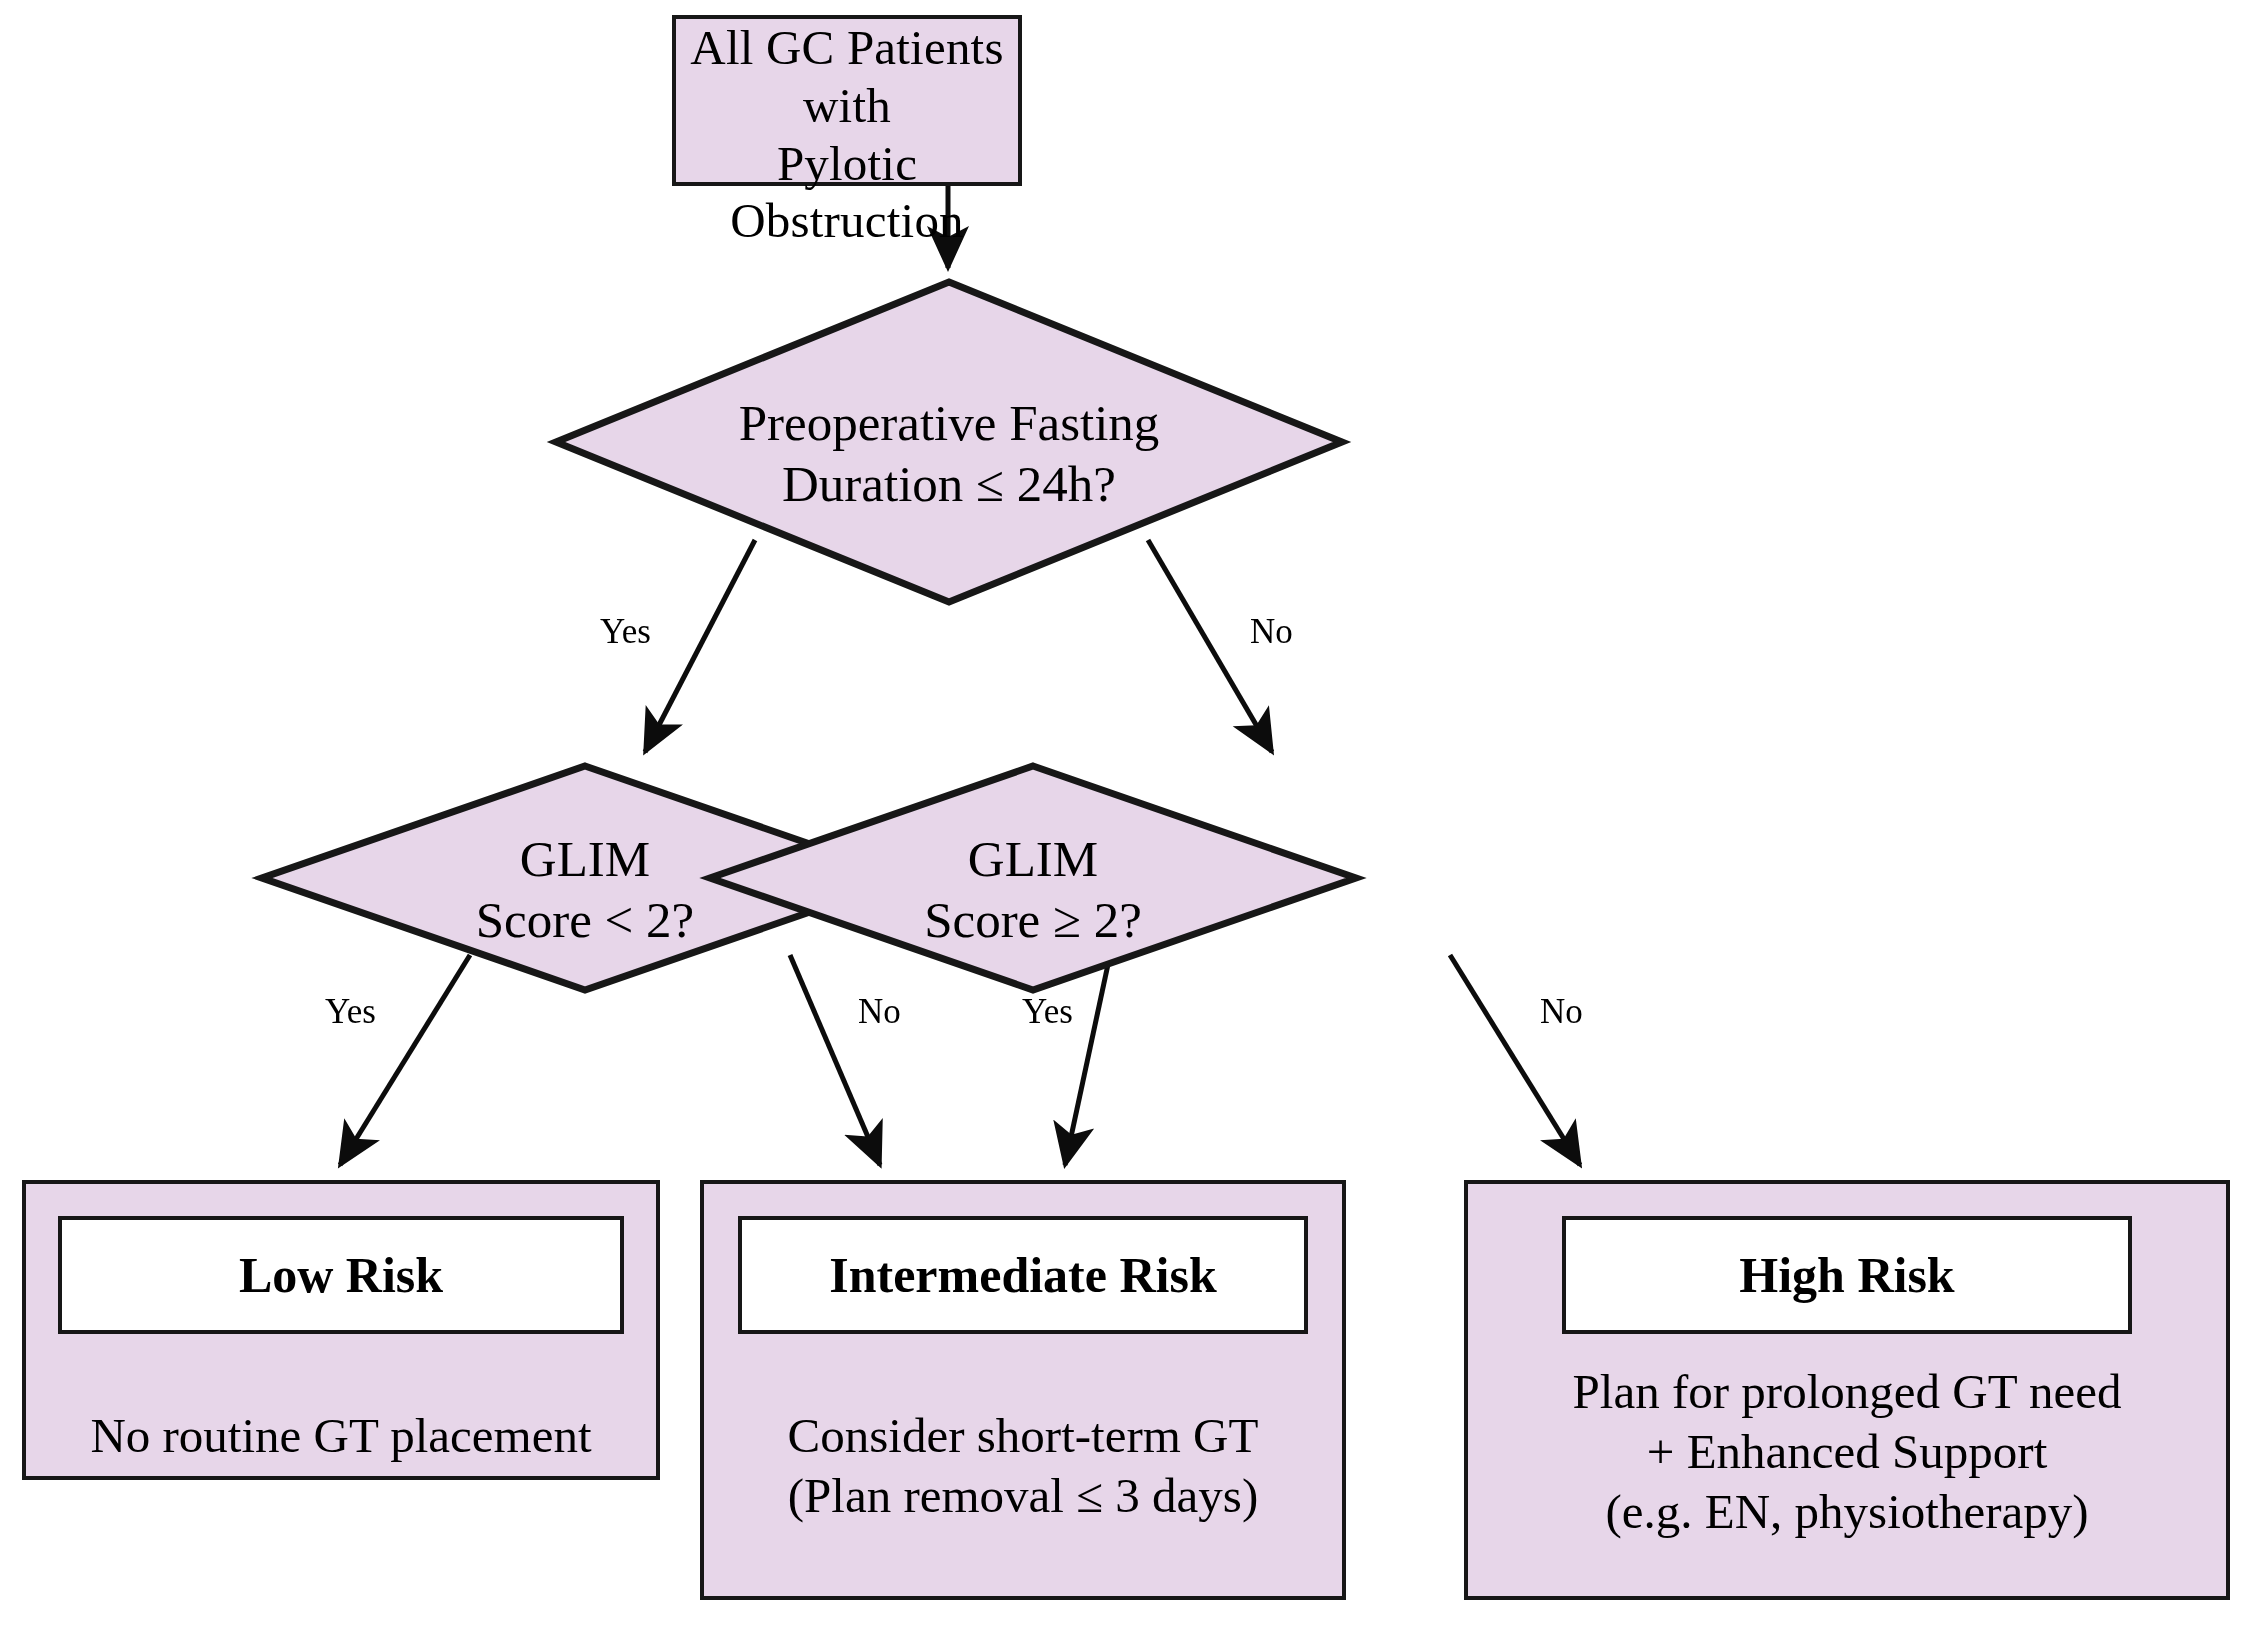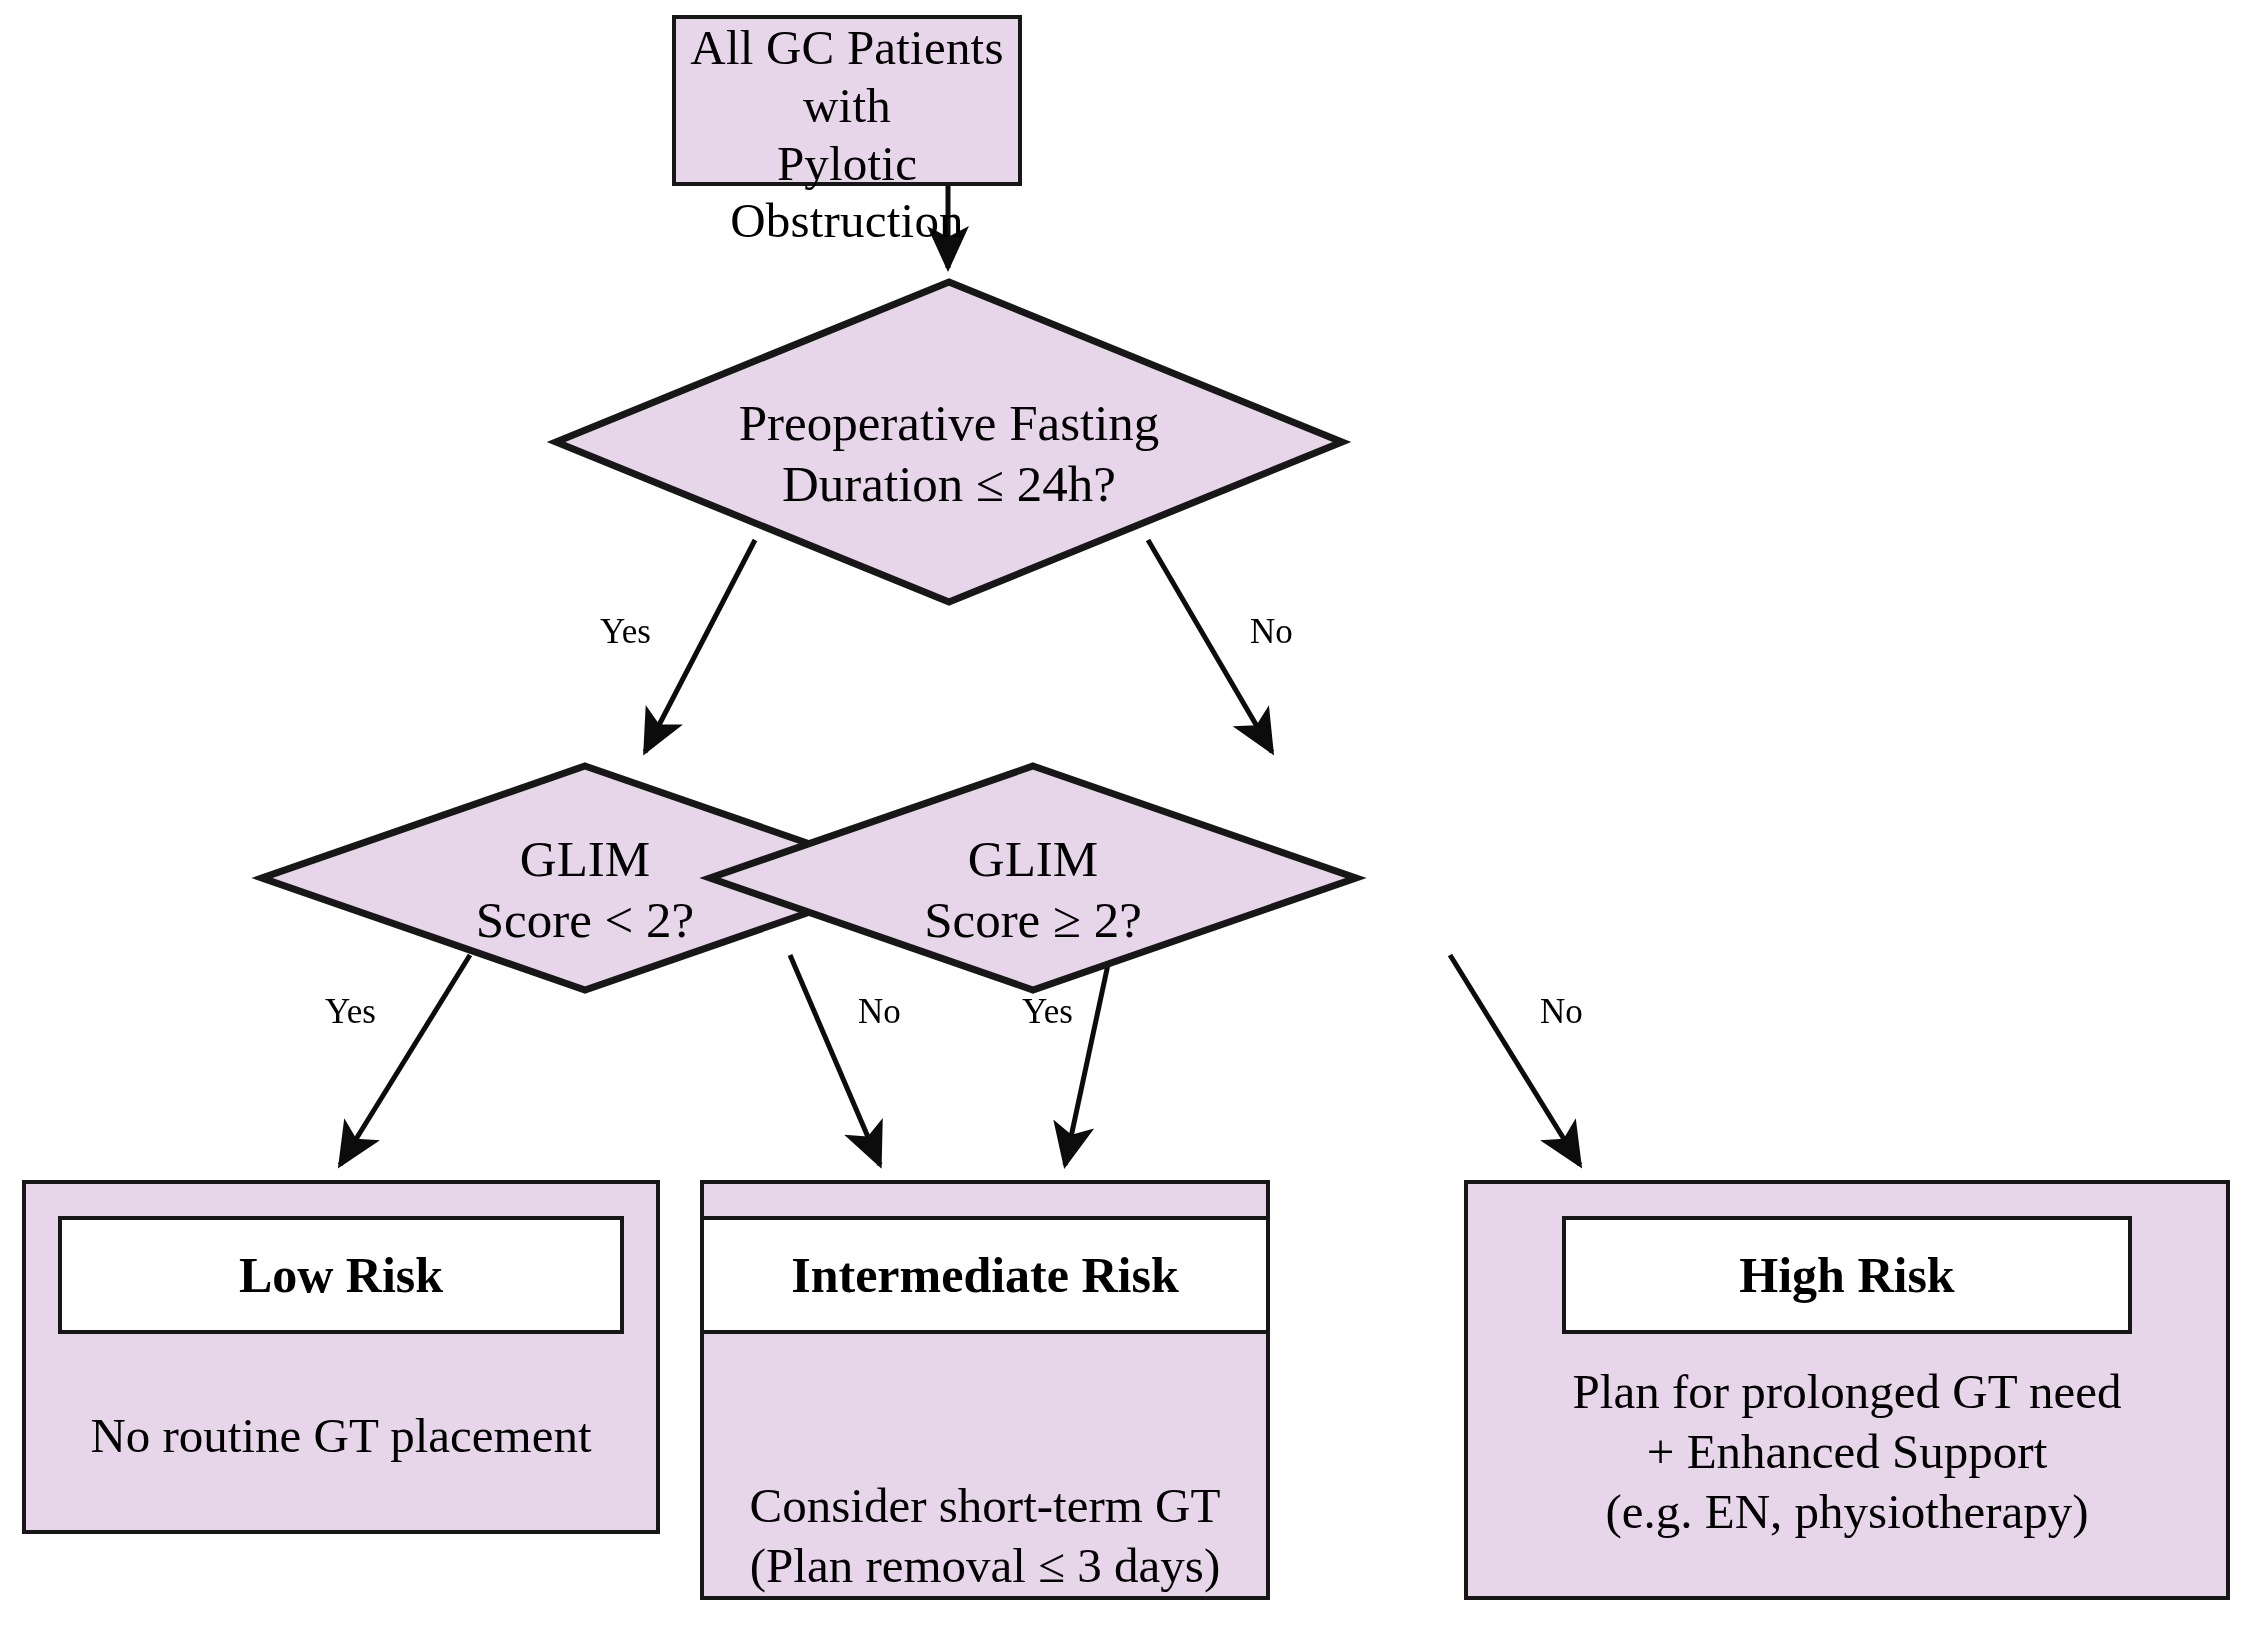--- a/index.html
+++ b/index.html
@@ -172,26 +172,26 @@
   <div class="edge-label" style="left:1250px; top:614px;">No</div>
 
   <div class="edge-label" style="left:325px; top:994px;">Yes</div>
 
   <div class="edge-label" style="left:858px; top:994px;">No</div>
 
   <div class="edge-label" style="left:1022px; top:994px;">Yes</div>
 
   <div class="edge-label" style="left:1540px; top:994px;">No</div>
 
-  <div class="outcome-box" style="left:22px; top:1180px; width:638px; height:354px;">
+  <div class="outcome-box" style="left:22px; top:1180px; width:638px; height:300px;">
     <div class="outcome-header" style="margin-top:32px; width:566px; height:118px;">Low Risk</div>
     <div class="outcome-body" style="margin-top:72px; padding:0 6px;">No routine GT placement</div>
   </div>
 
-  <div class="outcome-box" style="left:700px; top:1180px; width:570px; height:420px;justify-content:space-between;">
+  <div class="outcome-box" style="left:700px; top:1180px; width:646px; height:420px;">
     <div class="outcome-header" style="margin-top:32px; width:570px; height:118px;">Intermediate Risk</div>
     <div class="outcome-body" style="margin-top:72px; padding:0 12px;">Consider short-term GT
 (Plan removal ≤ 3 days)</div>
   </div>
 
   <div class="outcome-box" style="left:1464px; top:1180px; width:766px; height:420px;">
     <div class="outcome-header" style="margin-top:32px; width:570px; height:118px;">High Risk</div>
     <div class="outcome-body" style="margin-top:28px; padding:0 6px;">Plan for prolonged GT need
 + Enhanced Support
 (e.g. EN, physiotherapy)</div>

